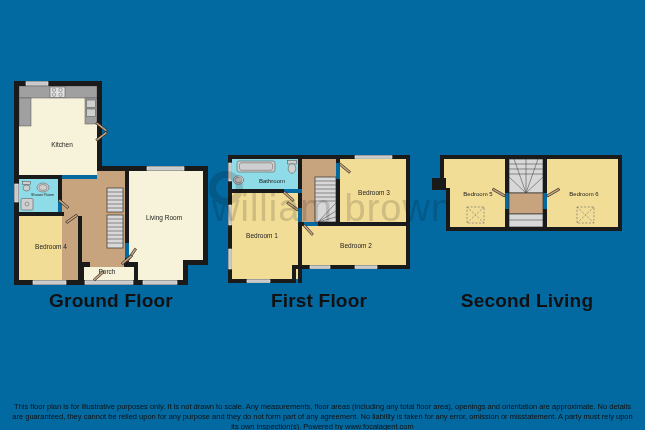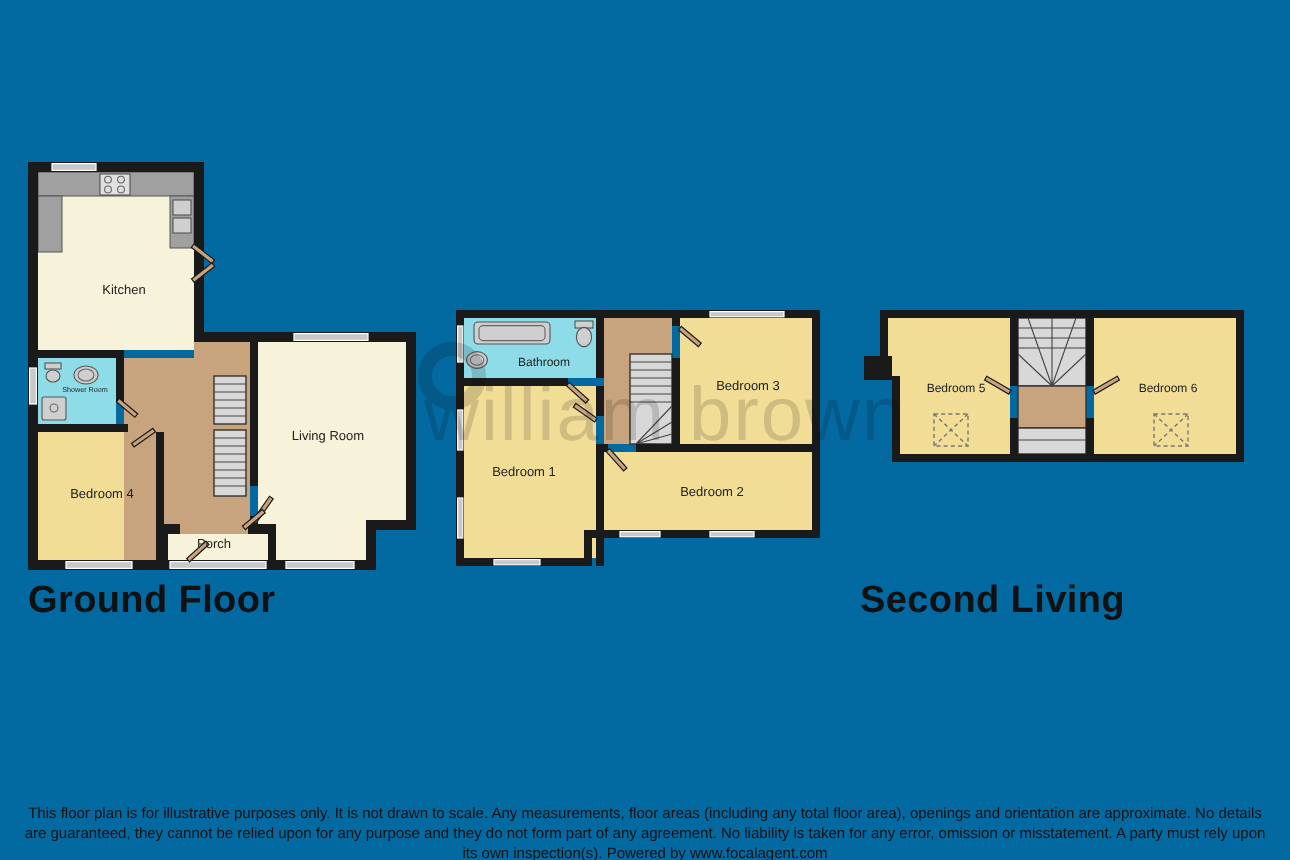--- a/index.html
+++ b/index.html
@@ -15,21 +15,21 @@
   .fixture{fill:var(--fixture-gray);stroke:#555;stroke-width:.55;}
   .fixline{fill:none;stroke:#666;stroke-width:.55;}
   .stair{fill:var(--stair-gray);stroke:#333;stroke-width:.7;}
   .tread{stroke:#444;stroke-width:.55;}
   .win{fill:var(--window-gray);stroke:#fff;stroke-width:.6;}
   .door{fill:var(--floor-tan);stroke:#1a1a1a;stroke-width:.6;}
   .dashed{fill:none;stroke:#777;stroke-width:.7;stroke-dasharray:2 1.6;}
   .lbl{font-size:6.5px;fill:var(--label);text-anchor:middle;}
   .lbl-sm{font-size:6px;fill:var(--label);text-anchor:middle;}
   .lbl-tiny{font-size:3.6px;fill:var(--label);text-anchor:middle;}
-  .floor-title{position:absolute;top:290px;text-align:left;font-weight:bold;
+  .floor-title{position:absolute;top:290px;text-align:center;font-weight:bold;
                font-size:19px;color:#111;letter-spacing:.2px;}
   .watermark{position:absolute;left:192px;top:163px;width:270px;height:72px;
              mix-blend-mode:multiply;pointer-events:none;}
   .wm-circle{position:absolute;left:17px;top:8px;width:34px;height:34px;border-radius:50%;
              border:7px solid var(--watermark);box-sizing:border-box;}
   .wm-text{position:absolute;left:20px;top:24px;font-size:38px;color:var(--watermark);
            white-space:nowrap;letter-spacing:1px;}
   .disclaimer{position:absolute;top:402px;left:0;width:645px;}
   .disclaimer p{margin:0 auto;max-width:628px;text-align:center;font-size:7.5px;
                 line-height:1.32;color:#111;}
@@ -243,19 +243,20 @@
     <text class="lbl-sm" x="48" y="43">Bedroom 5</text>
     <text class="lbl-sm" x="154" y="43">Bedroom 6</text>
   </svg>
 
   <div class="watermark">
     <div class="wm-circle"></div>
     <div class="wm-text">william brown</div>
   </div>
 
   <div class="floor-title" style="left:14px;width:194px">Ground Floor</div>
+  <div class="floor-title" style="left:228px;width:182px">First Floor</div>
   <div class="floor-title" style="left:430px;width:194px">Second Living</div>
 
   <div class="disclaimer">
     <p>This floor plan is for illustrative purposes only. It is not drawn to scale. Any measurements, floor areas (including any total floor area), openings and orientation are approximate. No details are guaranteed, they cannot be relied upon for any purpose and they do not form part of any agreement. No liability is taken for any error, omission or misstatement. A party must rely upon its own inspection(s). Powered by www.focalagent.com</p>
   </div>
 
 </div>
 
 </body></html>

